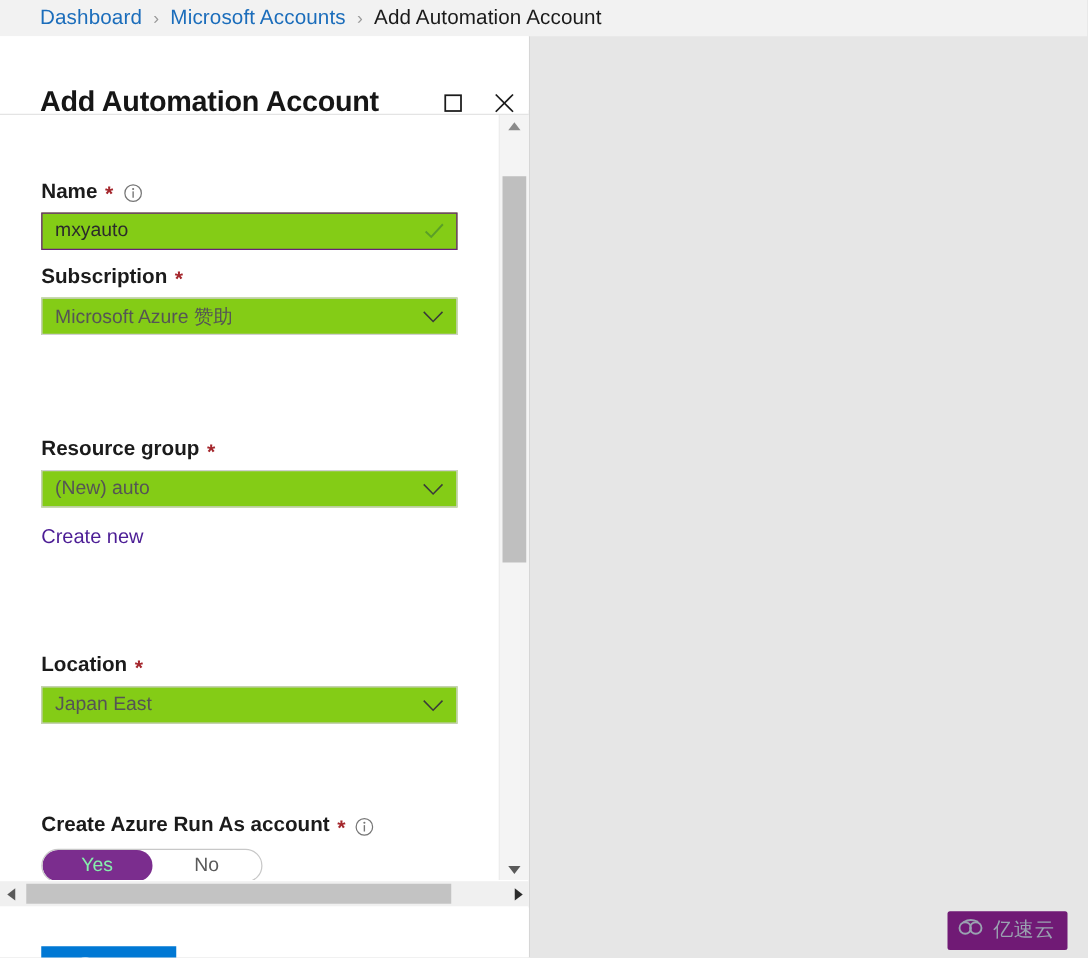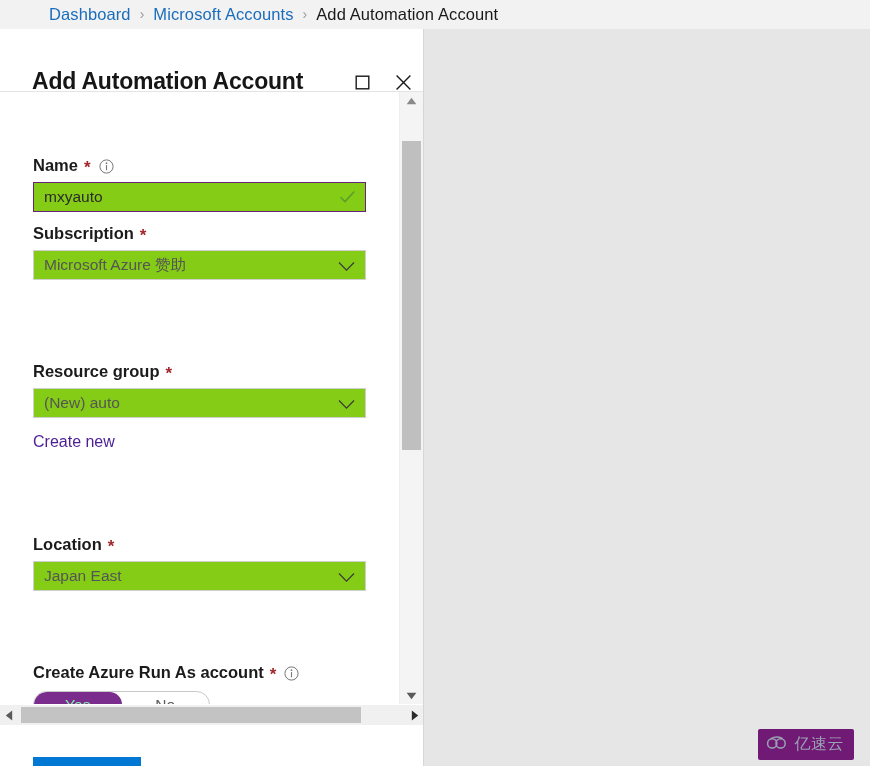--- a/index.html
+++ b/index.html
@@ -10,21 +10,21 @@
     overflow:hidden;
     position:relative;
     -webkit-font-smoothing:antialiased;
   }
 
   
   #breadcrumb{
     position:absolute;left:0;top:0;width:870px;height:29px;
     background:#f2f2f2;
     display:flex;align-items:center;
-    padding-left:49px;box-sizing:border-box;
+    padding-left:32px;box-sizing:border-box;
   }
   .crumb-link{
     color:#1b6dbb;font-size:16.5px;letter-spacing:.1px;
     cursor:pointer;white-space:nowrap;
   }
   .crumb-current{
     color:#1a1a1a;font-size:16.5px;letter-spacing:.1px;white-space:nowrap;
   }
   .crumb-sep{
     color:#999;font-size:14px;margin:0 9px;user-select:none;
@@ -59,21 +59,21 @@
   #header-rule{
     position:absolute;left:0;top:62px;width:423px;height:1px;
     background:#e4e4e4;
   }
 
   
   #form-area{
     position:absolute;left:0;top:63px;width:398px;height:612px;
     background:#fff;overflow:hidden;
   }
-  .field{position:absolute;left:33px;margin-top:12px;}
+  .field{position:absolute;left:33px;}
   .flabel{
     font-size:16.5px;color:#1b1b1b;font-weight:bold;
     display:flex;align-items:center;white-space:nowrap;
   }
   .req{color:#a4262c;margin-left:6px;font-size:17px;line-height:1;
        transform:translateY(2px);}
   .info-ico{
     margin-left:8px;width:15px;height:15px;display:inline-block;
     cursor:pointer;transform:translateY(1px);
   }

